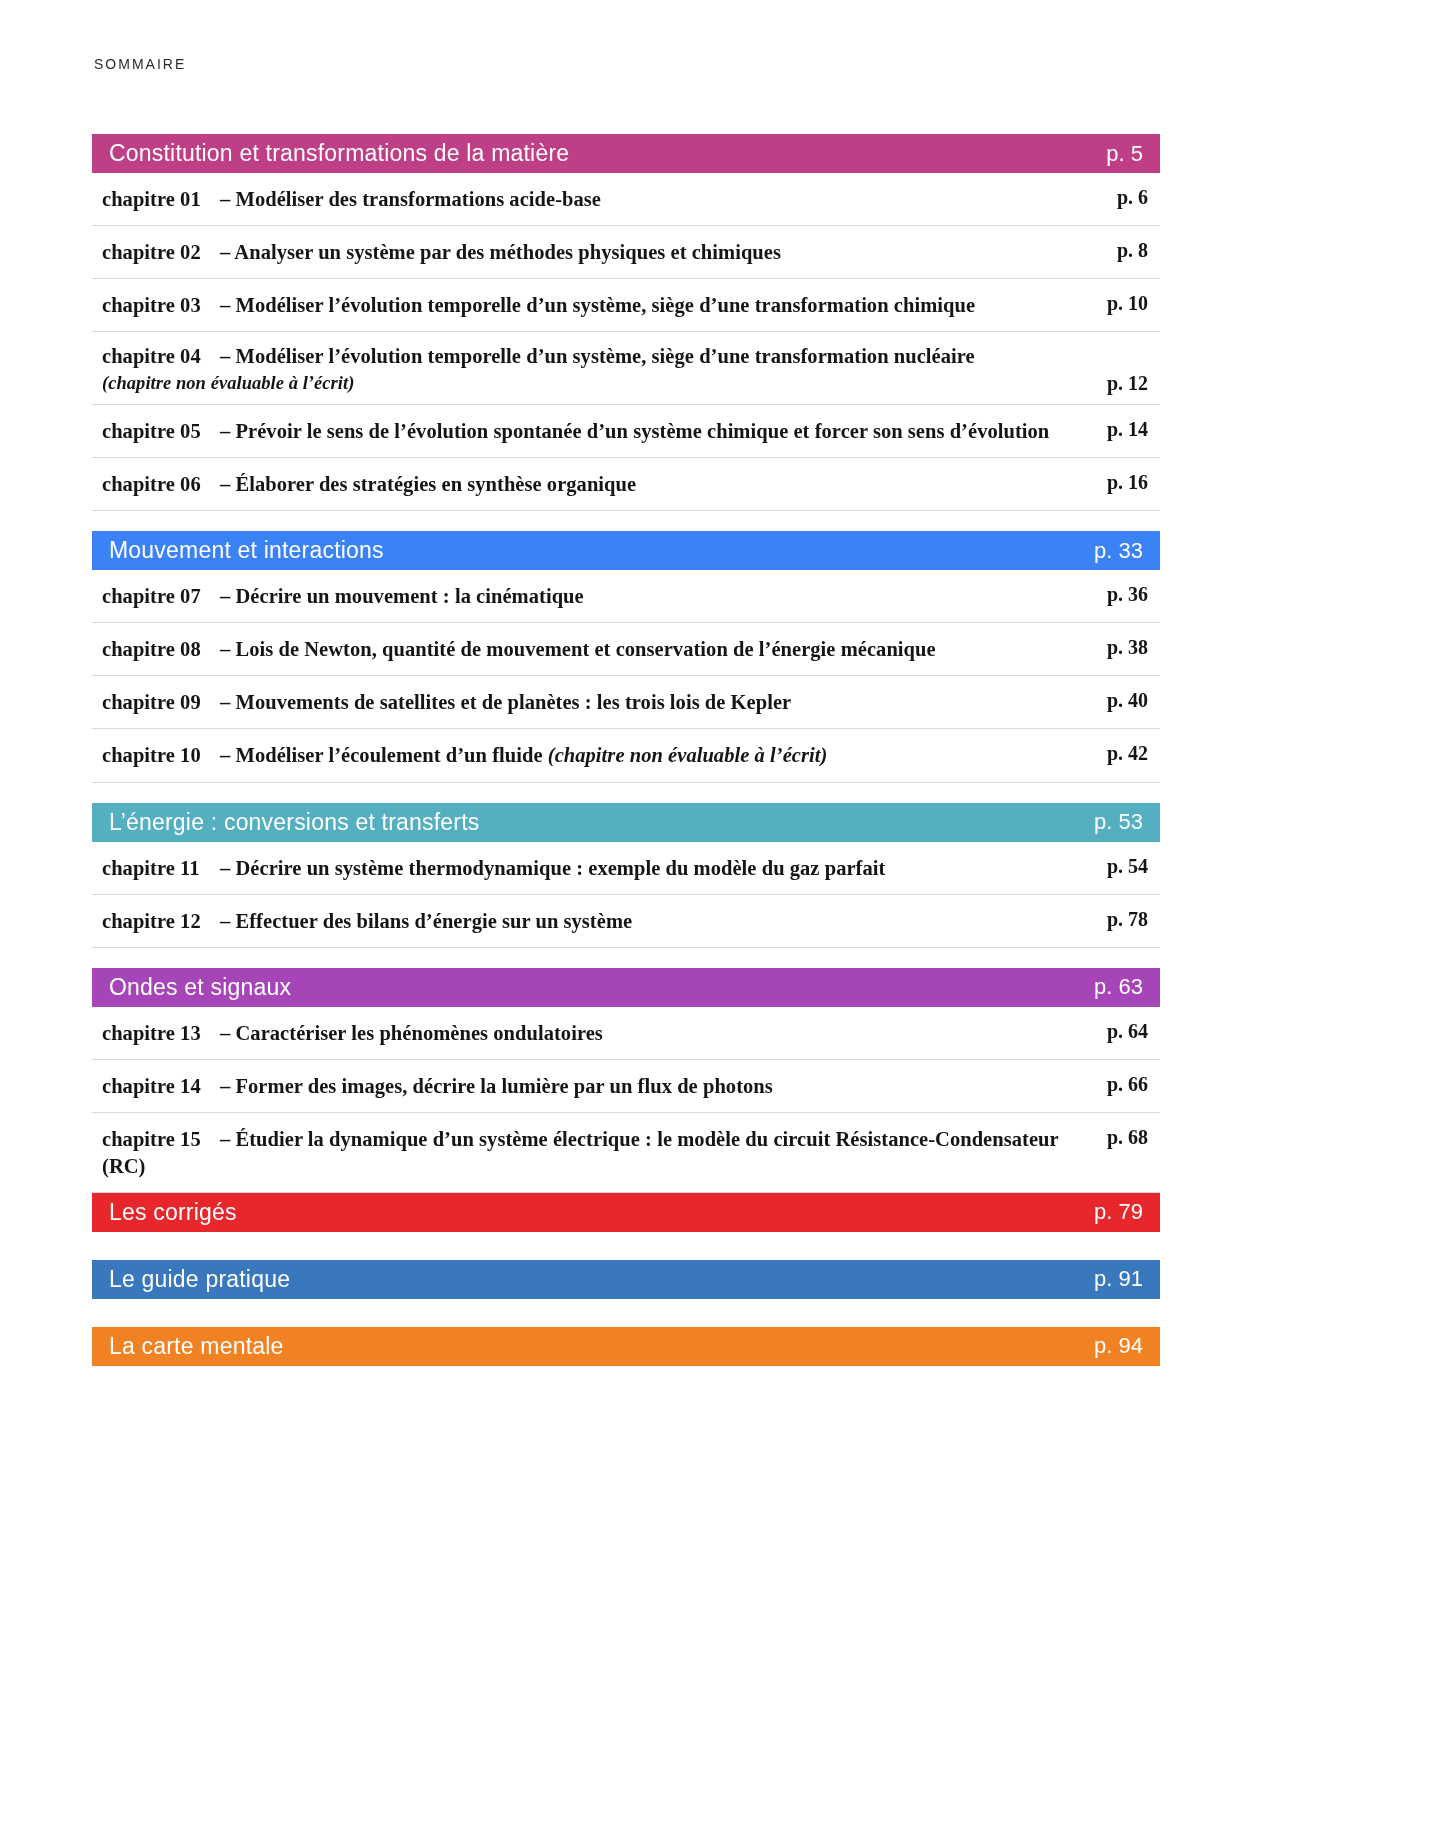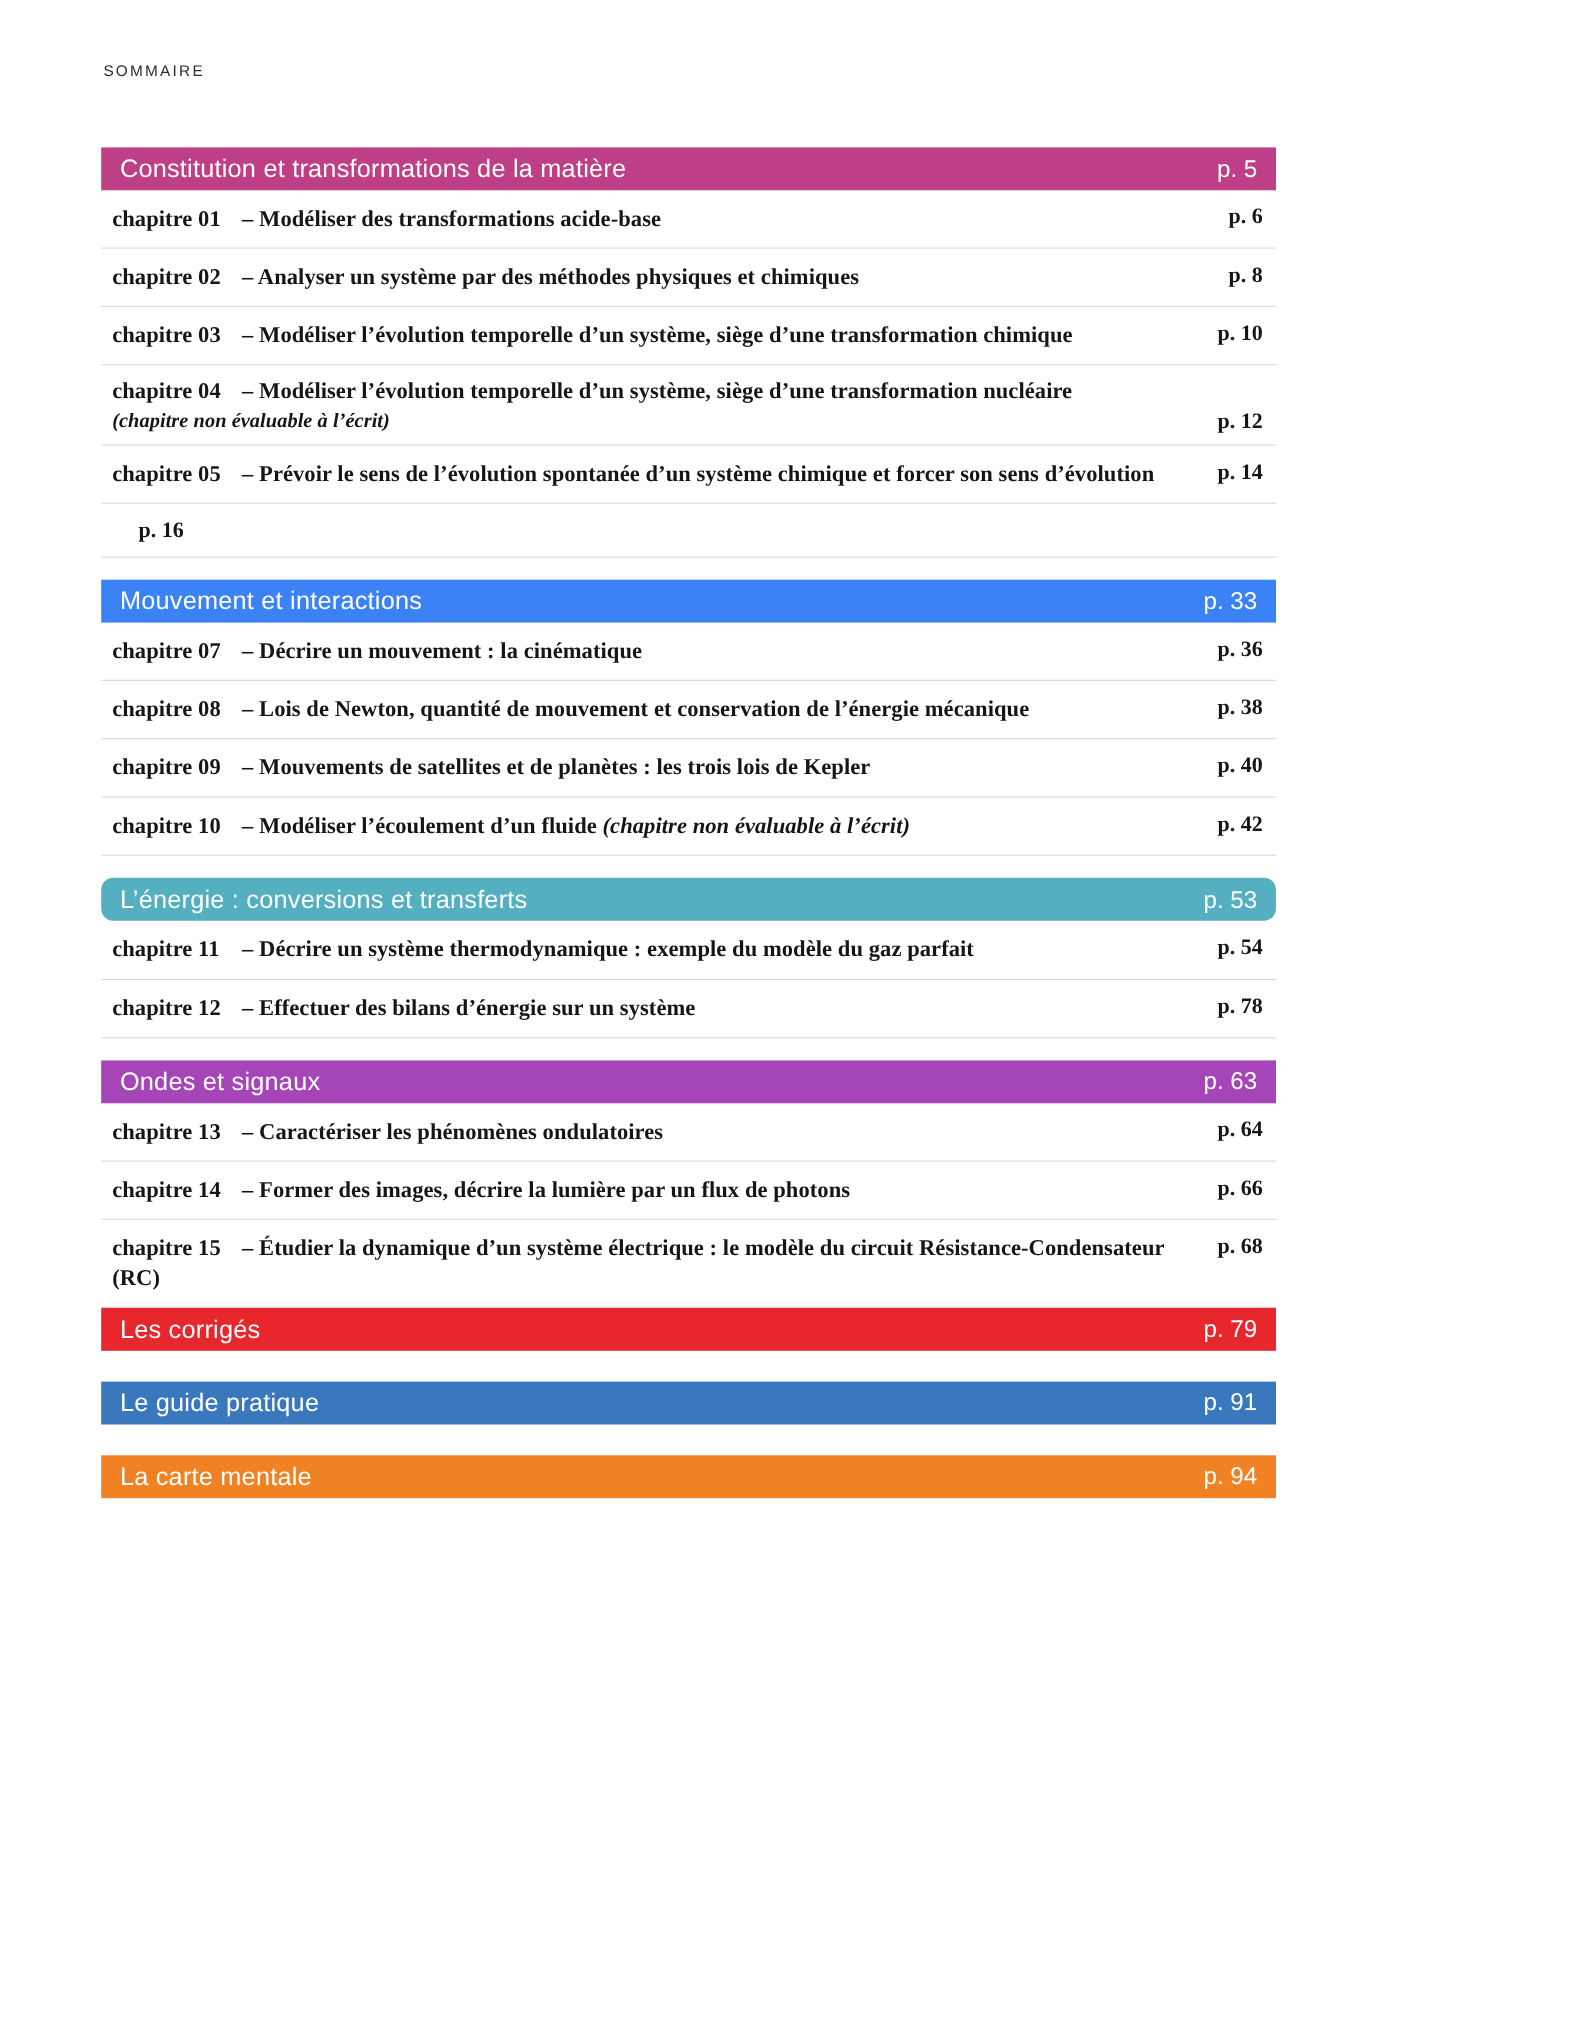--- a/index.html
+++ b/index.html
@@ -156,20 +156,21 @@
             </div>
             <div class="chapter-row two-line">
               <div class="chapter-text"><span class="chapter-num">chapitre 04</span><span>–</span> <span>Modéliser l’évolution temporelle d’un système, siège d’une transformation nucléaire</span><span class="chapter-subnote">(chapitre non évaluable à l’écrit)</span></div>
               <div class="chapter-page">p. 12</div>
             </div>
             <div class="chapter-row">
               <div class="chapter-text"><span class="chapter-num">chapitre 05</span><span>–</span> <span>Prévoir le sens de l’évolution spontanée d’un système chimique et forcer son sens d’évolution</span></div>
               <div class="chapter-page">p. 14</div>
             </div>
             <div class="chapter-row">
+              <div class="chapter-text"><span class="chapter-num">chapitre 06</span><span>–</span> <span>Élaborer des stratégies en synthèse organique</span></div>
               <div class="chapter-page">p. 16</div>
             </div>
           </div>
         </div>
         <div class="group">
           <div class="section-bar" style="background: #3b82f6;">
             <span class="section-title">Mouvement et interactions</span>
             <span class="section-page">p. 33</span>
           </div>
           <div class="chapters">
@@ -185,21 +186,21 @@
               <div class="chapter-text"><span class="chapter-num">chapitre 09</span><span>–</span> <span>Mouvements de satellites et de planètes : les trois lois de Kepler</span></div>
               <div class="chapter-page">p. 40</div>
             </div>
             <div class="chapter-row">
               <div class="chapter-text"><span class="chapter-num">chapitre 10</span><span>–</span> <span>Modéliser l’écoulement d’un fluide</span> <span class="chapter-note">(chapitre non évaluable à l’écrit)</span></div>
               <div class="chapter-page">p. 42</div>
             </div>
           </div>
         </div>
         <div class="group">
-          <div class="section-bar" style="background: rgb(84, 175, 192); border-radius: 11px;">
+          <div class="section-bar" style="background: rgb(84, 175, 192);">
             <span class="section-title">L’énergie : conversions et transferts</span>
             <span class="section-page">p. 53</span>
           </div>
           <div class="chapters">
             <div class="chapter-row">
               <div class="chapter-text"><span class="chapter-num">chapitre 11</span><span>–</span> <span>Décrire un système thermodynamique : exemple du modèle du gaz parfait</span></div>
               <div class="chapter-page">p. 54</div>
             </div>
             <div class="chapter-row">
               <div class="chapter-text"><span class="chapter-num">chapitre 12</span><span>–</span> <span>Effectuer des bilans d’énergie sur un système</span></div>

